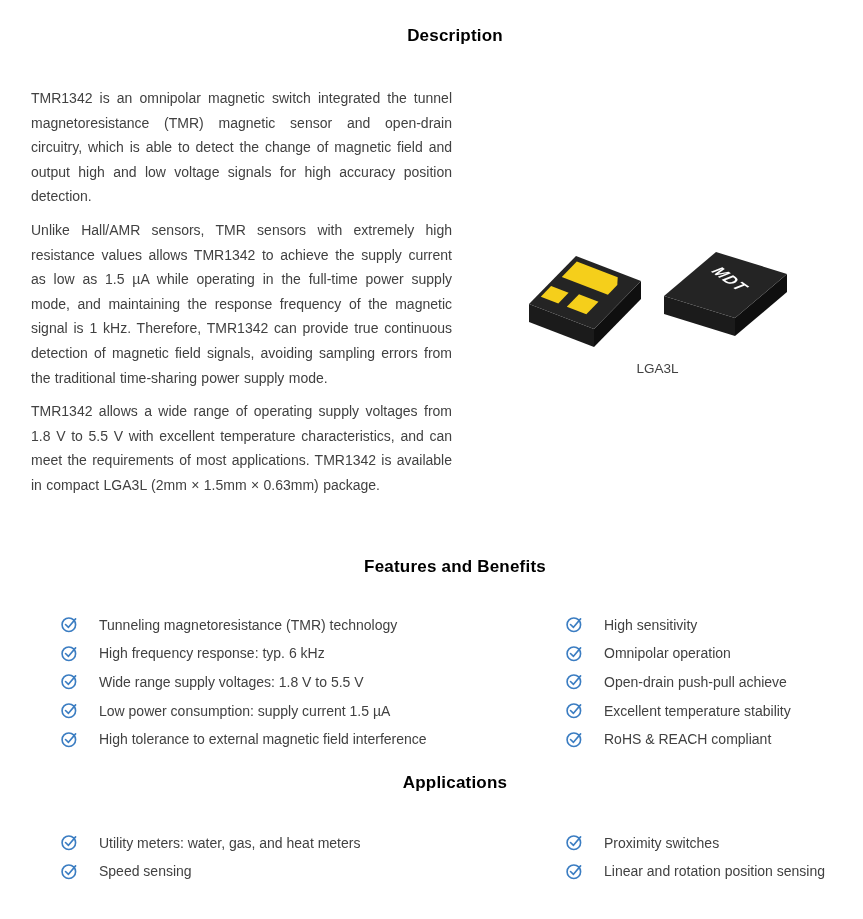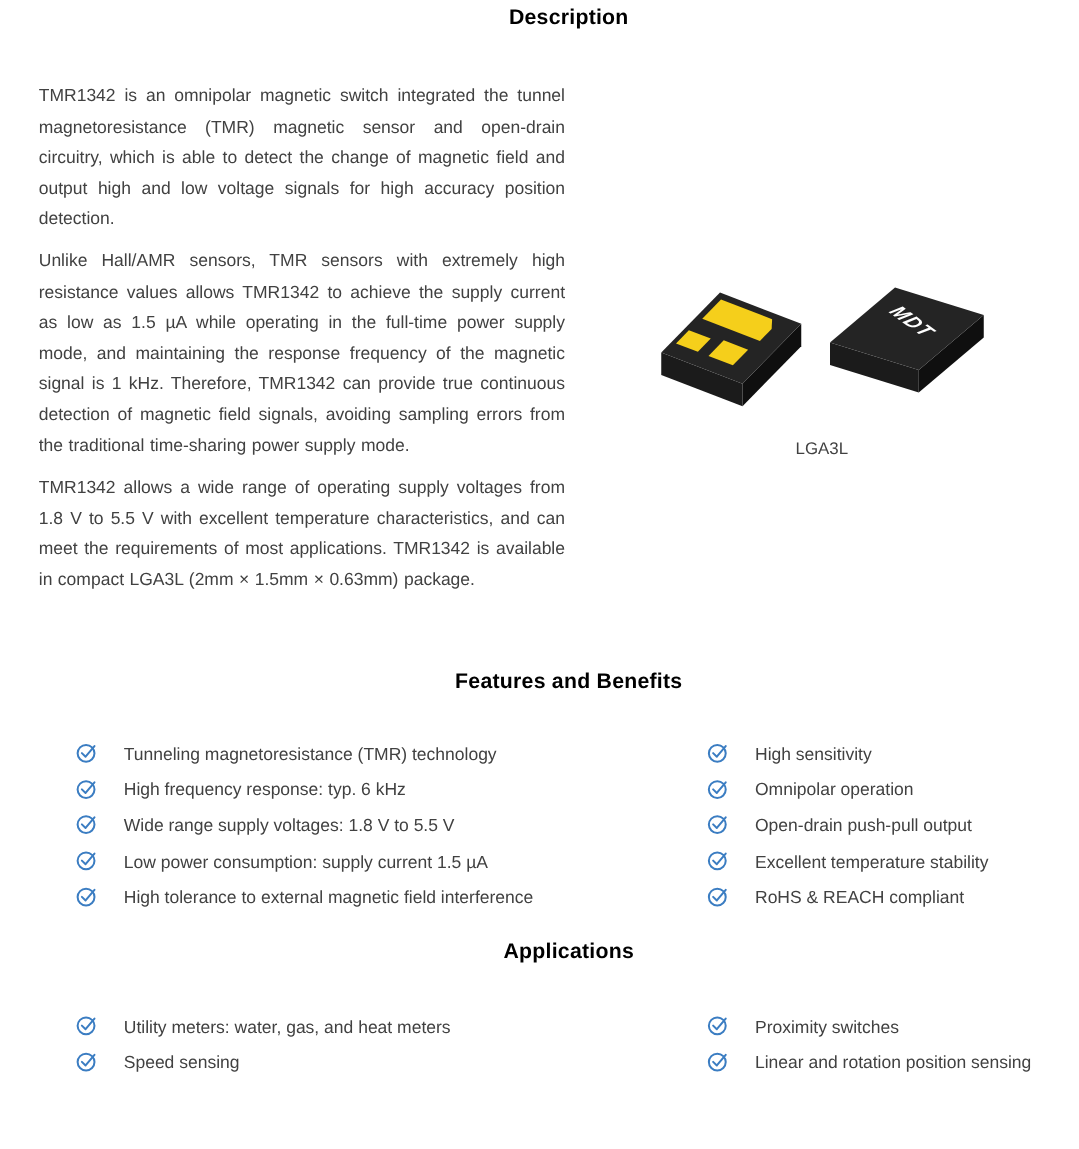--- a/index.html
+++ b/index.html
@@ -11,21 +11,21 @@
     --chip-top:#242424;
     --chip-left:#1b1b1b;
     --chip-right:#0f0f0f;
   }
   html,body{margin:0;padding:0;background:#fff;}
   .page{
     width:863px;height:919px;box-sizing:border-box;
     background:var(--background);
     font-family:"Liberation Sans", sans-serif;
     color:var(--text);
-    padding-top:4px;
+    padding-top:26px;
     overflow:hidden;
     position:relative;
   }
   .section-title{
     margin:0 0 0 47px;
     text-align:center;
     font-size:17px;
     line-height:20px;
     font-weight:bold;
     color:var(--heading);
@@ -36,21 +36,21 @@
   .desc-col{width:421px;margin-left:31px;flex:0 0 auto;}
   .para{
     margin:0 0 9px 0;
     font-size:14px;
     line-height:24.6px;
     text-align:justify;
     word-spacing:0.5px;
   }
   .fig-col{flex:1;display:flex;flex-direction:column;align-items:center;padding-top:158px;}
   .chips{display:flex;align-items:flex-start;gap:13px;transform:translateX(10px);}
-  .fig-label{margin-top:24px;font-size:13.5px;color:var(--text);text-align:right;}
+  .fig-label{margin-top:12px;font-size:13.5px;color:var(--text);text-align:right;}
   
   .list-cols{display:flex;margin-left:60px;margin-top:34px;}
   .col-a{width:505px;flex:0 0 auto;}
   .col-b{flex:1;}
   .check-list{list-style:none;margin:0;padding:0;}
   .item{display:flex;align-items:center;height:28.6px;gap:20px;font-size:14px;}
   .bullet{width:19px;height:19px;color:var(--accent);flex:0 0 auto;display:flex;align-items:center;justify-content:center;}
   .bullet svg{display:block;}
   .item-text{white-space:nowrap;}
   .h-features{margin-top:50px;}
@@ -182,21 +182,21 @@
           <span class="item-text">Omnipolar operation</span>
         </li>
 
         <li class="item">
           <span class="bullet">
             <svg width="19" height="19" viewBox="0 0 20 20">
               <circle cx="9.3" cy="10.2" r="7.1" fill="none" stroke="currentColor" stroke-width="1.7"></circle>
               <path d="M5.8 10 L8.9 13 L16.4 4.1" fill="none" stroke="currentColor" stroke-width="1.7" stroke-linecap="round" stroke-linejoin="round"></path>
             </svg>
           </span>
-          <span class="item-text">Open-drain push-pull output</span>
+          <span class="item-text">Open-drain push-pull achieve</span>
         </li>
 
         <li class="item">
           <span class="bullet">
             <svg width="19" height="19" viewBox="0 0 20 20">
               <circle cx="9.3" cy="10.2" r="7.1" fill="none" stroke="currentColor" stroke-width="1.7"></circle>
               <path d="M5.8 10 L8.9 13 L16.4 4.1" fill="none" stroke="currentColor" stroke-width="1.7" stroke-linecap="round" stroke-linejoin="round"></path>
             </svg>
           </span>
           <span class="item-text">Excellent temperature stability</span>

